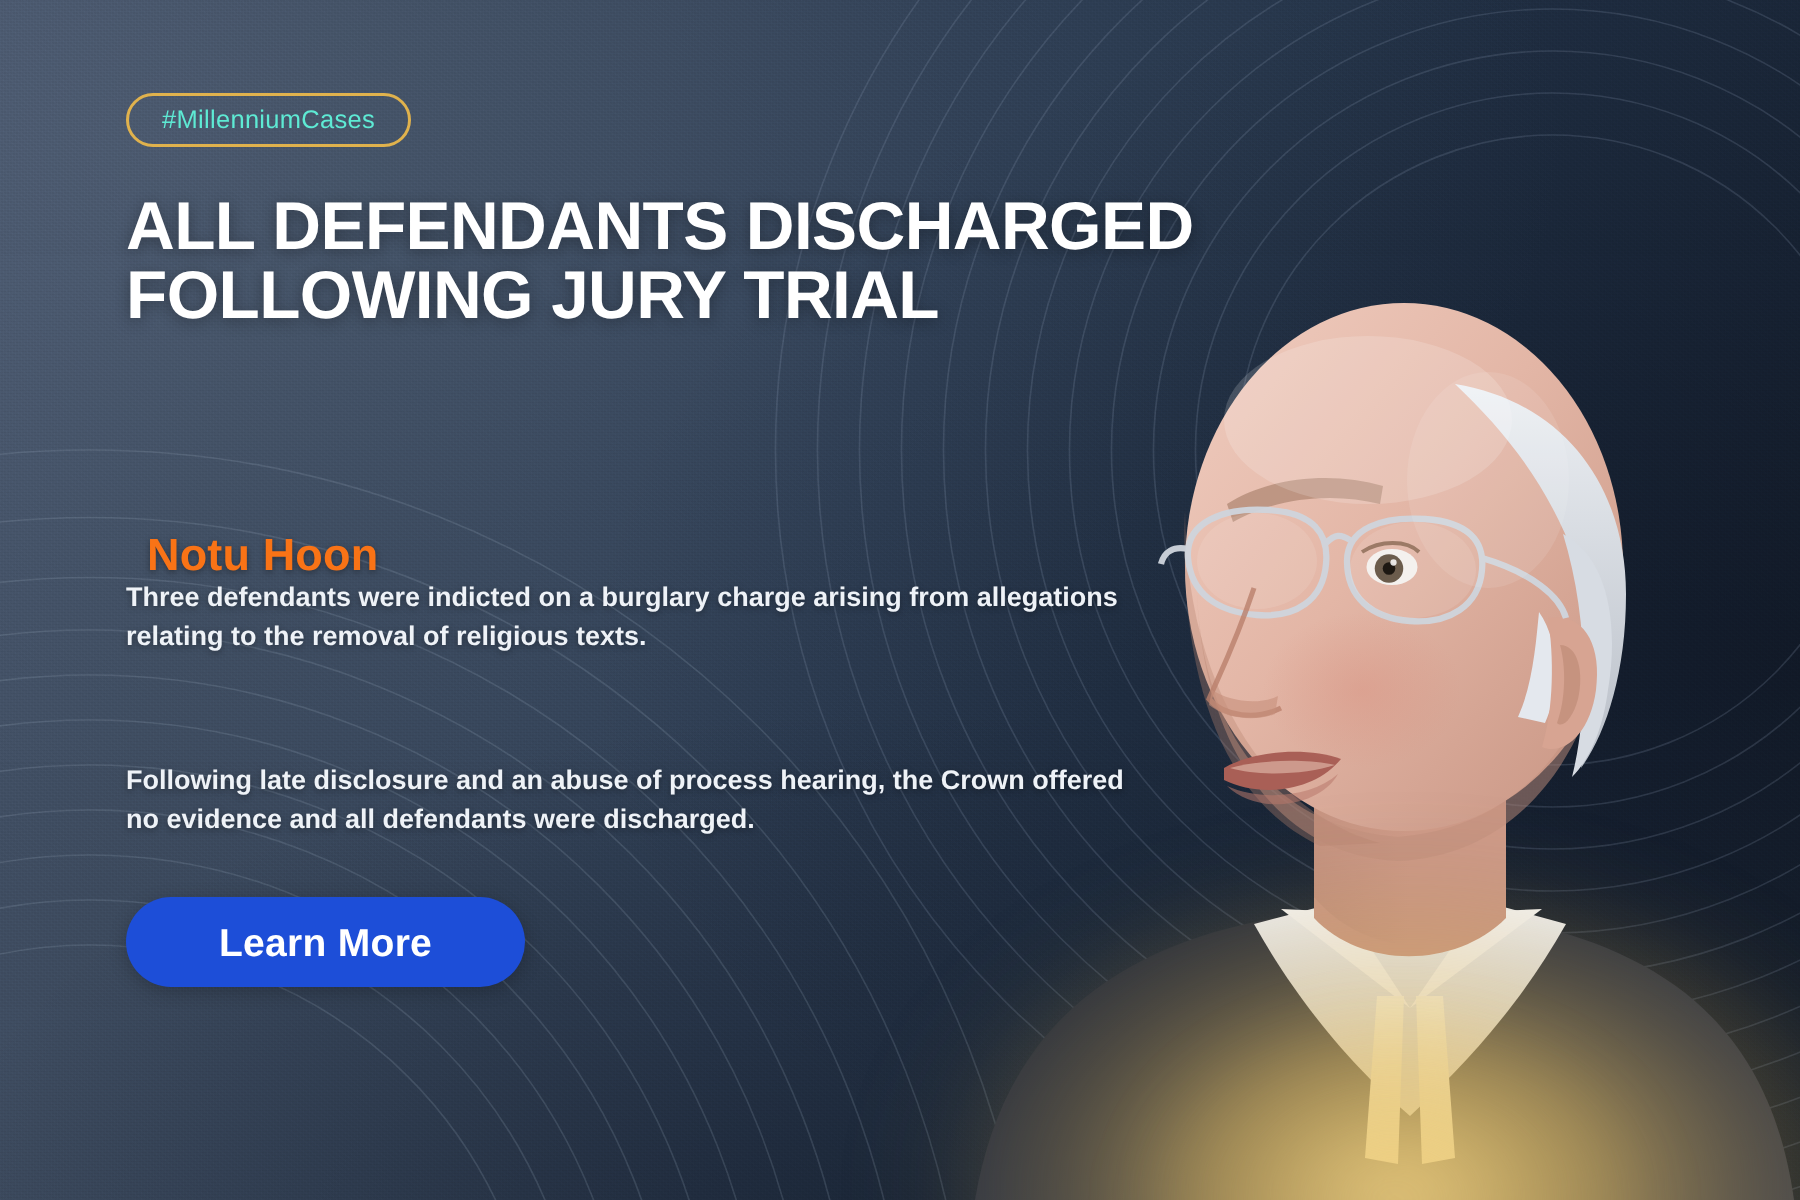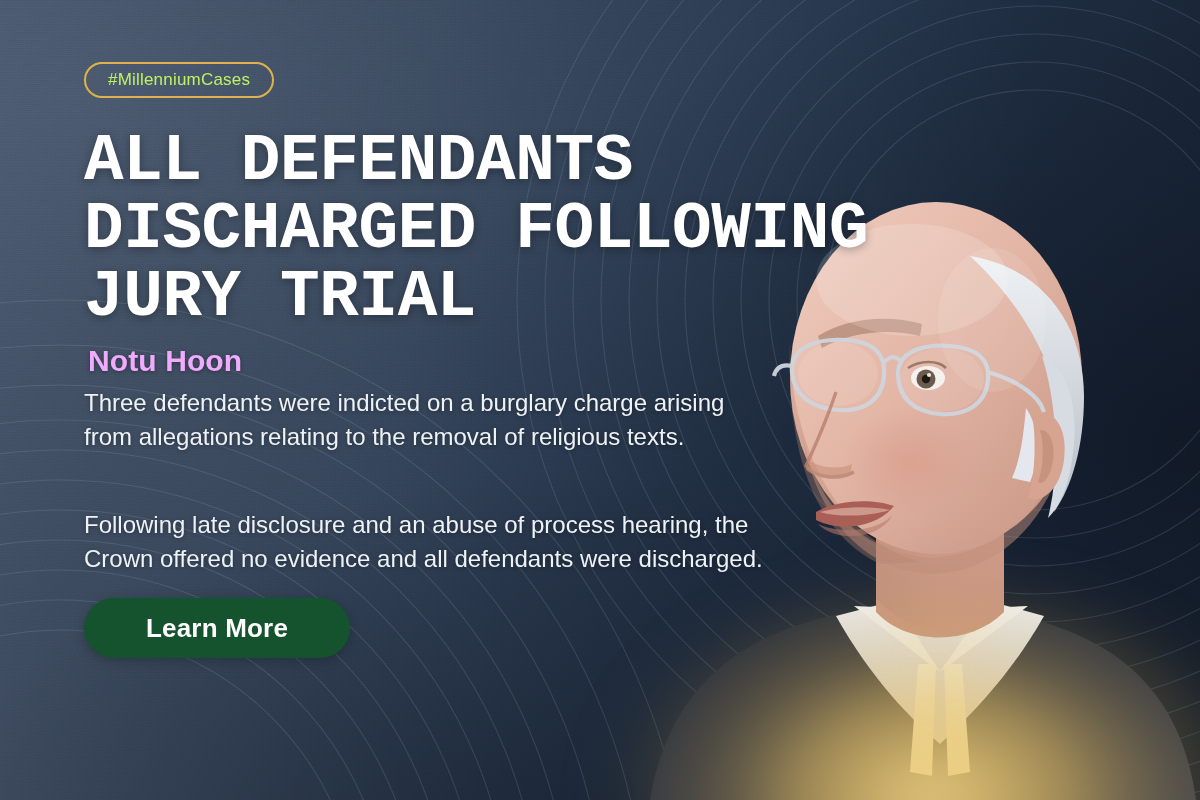--- a/index.html
+++ b/index.html
@@ -125,80 +125,80 @@
     position: absolute;
     top: 62px;
     left: 0;
     display: inline-flex;
     align-items: center;
     justify-content: center;
     height: 36px;
     padding: 0 22px;
     border: 2px solid #e0b24d;
     border-radius: 999px;
-    color: #bef264;
+    color: #5eead4;
     font-size: 17px;
     letter-spacing: 0.2px;
     white-space: nowrap;
     box-sizing: border-box;
   }
 
   .headline {
     position: absolute;
     top: 128px;
     left: 0;
     width: 860px;
     margin: 0;
-    font-size: 66px;
+    font-size: 45px;
     line-height: 1.03;
     font-weight: 700;
     letter-spacing: -0.4px;
     color: #ffffff;
     text-transform: uppercase;
     text-shadow: 0 2px 10px rgba(0,0,0,0.32);
-    font-family: Liberation Mono, monospace;
   }
 
   .author {
     position: absolute;
     top: 340px;
     left: 0;
-    margin: 4px;
+    margin: 14px;
     font-size: 30px;
     font-weight: 700;
-    color: #f0abfc;
+    color: #f97316;
     letter-spacing: 0.1px;
     text-shadow: 0 1px 4px rgba(0,0,0,0.35);
   }
 
   .para {
     position: absolute;
     left: 0;
     width: 690px;
     margin: 0;
-    font-size: 24px;
+    font-size: 18px;
     line-height: 1.42;
     color: #eef2f7;
     text-shadow: 0 1px 4px rgba(0,0,0,0.35);
+    font-weight: bold;
   }
   .para-1 { top: 386px; }
   .para-2 { top: 470px; margin-top: 38px; }
 
   .cta {
     position: absolute;
     top: 598px;
     left: 0;
     display: inline-flex;
     align-items: center;
     justify-content: center;
     width: 266px;
     height: 60px;
     border: none;
     border-radius: 999px;
-    background: #14532d;
+    background: #1d4ed8;
     color: #ffffff;
     font-family: "Liberation Sans", sans-serif;
     font-size: 26px;
     font-weight: 700;
     letter-spacing: 0.2px;
     cursor: pointer;
     box-shadow: 0 3px 12px rgba(0,0,0,0.22);
   }
 </style>
 </head>

